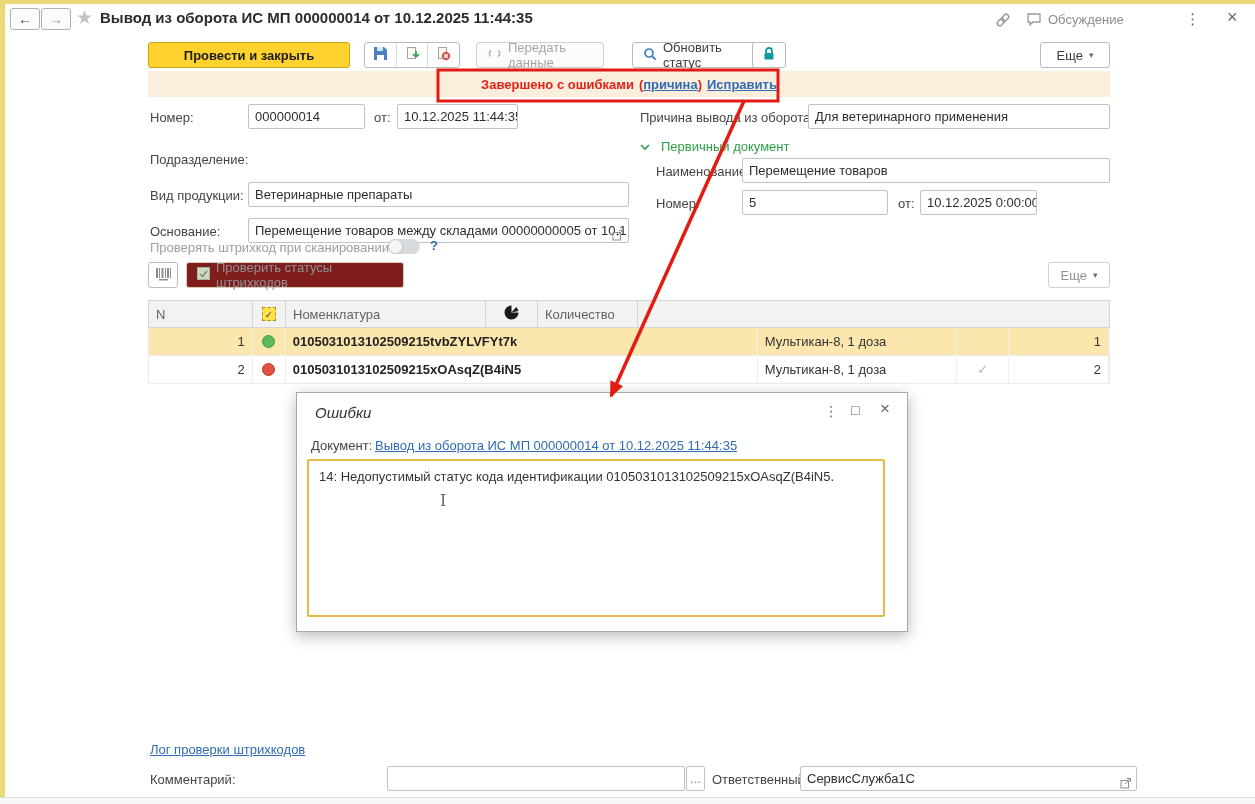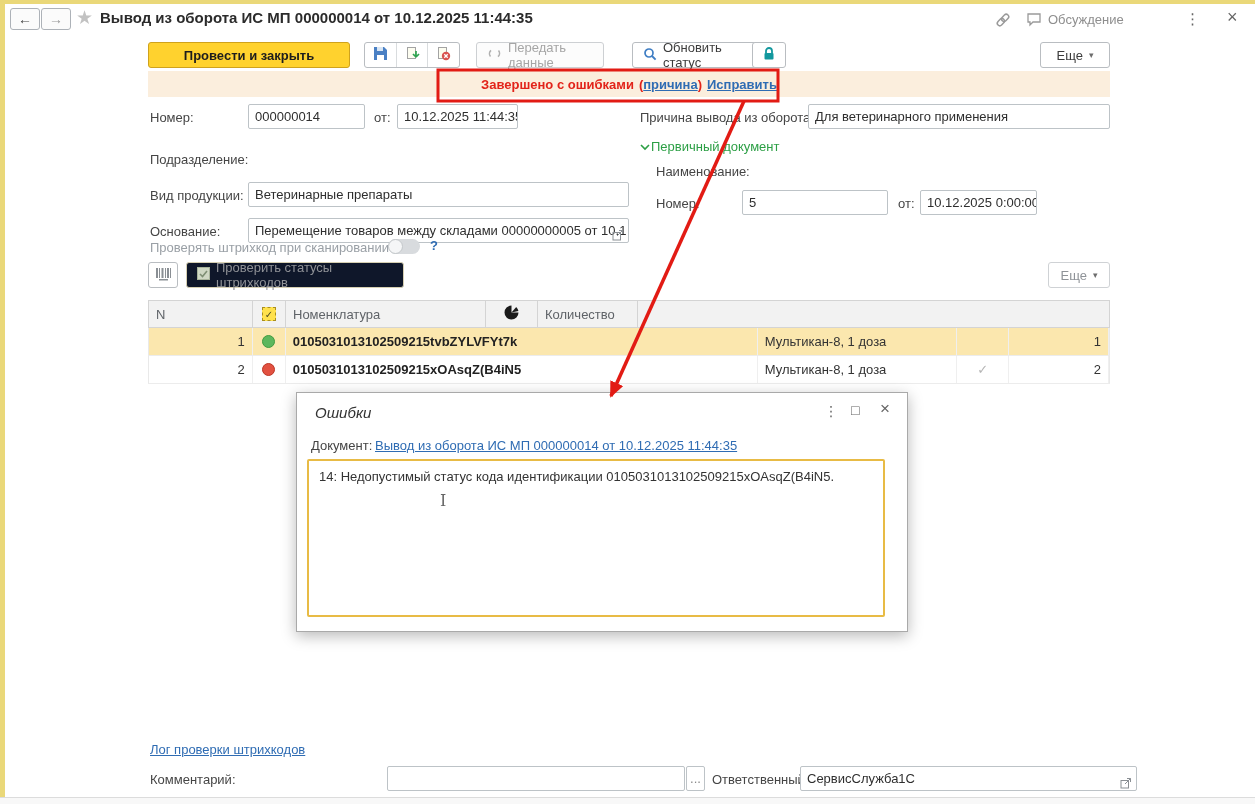--- a/index.html
+++ b/index.html
@@ -12,31 +12,31 @@
             background:#fbfbfb; display:flex; align-items:center; justify-content:center;
             font-size:14px; color:#444; cursor:default; }
   .lbl { position:absolute; color:#454545; white-space:nowrap; line-height:16px; }
   .lbl-gray { color:#9aa0a6; }
   .inp { position:absolute; height:25px; line-height:23px; border:1px solid #bdc3c7; border-radius:2px;
          background:#fff; padding:0 6px; white-space:nowrap; overflow:hidden; color:#2e2e2e; }
   .btn { position:absolute; height:26px; border:1px solid #b9bdc1; border-radius:3px; background:#fff;
          display:flex; align-items:center; justify-content:center; gap:6px; color:#3c3c3c; padding:0 10px; }
   .btn-yellow { background:#ffd22e; border-color:#cfa21c; font-weight:700; color:#1d1d1d; }
   .btn-disabled { color:#a6a6a6; border-color:#cdd0d3; background:#fcfcfc; }
-  .btn-beige { background:#0f172a; border-color:#d6cfb2; color:#8f9196; }
+  .btn-beige { background:#7f1d1d; border-color:#d6cfb2; color:#8f9196; }
   .drop-arrow { font-size:9px; color:#6d6d6d; }
   .statusbar { position:absolute; left:148px; top:71px; width:962px; height:26px; background:#fbeedd;
                display:flex; align-items:center; justify-content:center; gap:5px; font-weight:700; }
   .status-red { color:#e2231a; }
   .link { color:#2f6cb3; text-decoration:underline; cursor:pointer; }
   .icon-group { position:absolute; left:364px; top:42px; width:96px; height:26px; border:1px solid #b9bdc1;
                 border-radius:3px; display:flex; background:#fff; }
   .icon-cell { width:31px; display:flex; align-items:center; justify-content:center; }
   .icon-cell + .icon-cell { border-left:1px solid #d9dcde; }
-  .green-group { position:absolute; display:flex; align-items:flex-end; gap:1px; color:#2c9f45; }
+  .green-group { position:absolute; display:flex; align-items:flex-end; gap:11px; color:#2c9f45; }
   .toggle { position:absolute; width:32px; height:15px; border-radius:8px; background:#d8dbde; }
   .toggle .knob { position:absolute; left:0; top:0; width:15px; height:15px; border-radius:50%;
                   background:#f5f6f7; border:1px solid #c3c7ca; }
   .qmark { position:absolute; color:#2f6cb3; font-weight:700; }
   .table { position:absolute; left:148px; top:300px; width:962px; }
   .trow { display:flex; height:28px; }
   .thead { background:#f2f2f2; border:1px solid #d4d4d4; color:#5f6368; }
   .thead .tcell { border-right:1px solid #d4d4d4; }
   .tbody { border-left:1px solid #e9e9e9; border-right:1px solid #e9e9e9; border-bottom:1px solid #ececec; }
   .tbody .tcell { border-right:1px solid #efefef; }
@@ -189,20 +189,21 @@
   <div class="inp" style="left:808px;top:104px;width:302px">Для ветеринарного применения</div>
 
   <div class="green-group" style="left:640px;top:139px">
     <span><svg width="10" height="7">
           <path d="M1 1l4 4 4-4" stroke="#2c9f45" stroke-width="1.6" fill="none"></path>
         </svg></span>
     <span>Первичный документ</span>
   </div>
 
   <div class="lbl" style="left:656px;top:164px">Наименование:</div>
+  <div class="inp" style="left:742px;top:158px;width:368px">Перемещение товаров</div>
 
   <div class="lbl" style="left:656px;top:196px">Номер:</div>
   <div class="inp" style="left:742px;top:190px;width:146px">5</div>
   <div class="lbl" style="left:898px;top:196px">от:</div>
   <div class="inp" style="left:920px;top:190px;width:117px">10.12.2025 0:00:00</div>
 
   <div class="lbl lbl-gray" style="left:150px;top:240px">Проверять штрихкод при сканировании:</div>
   <div class="toggle" style="left:388px;top:239px">
       <div class="knob"></div>
     </div>

